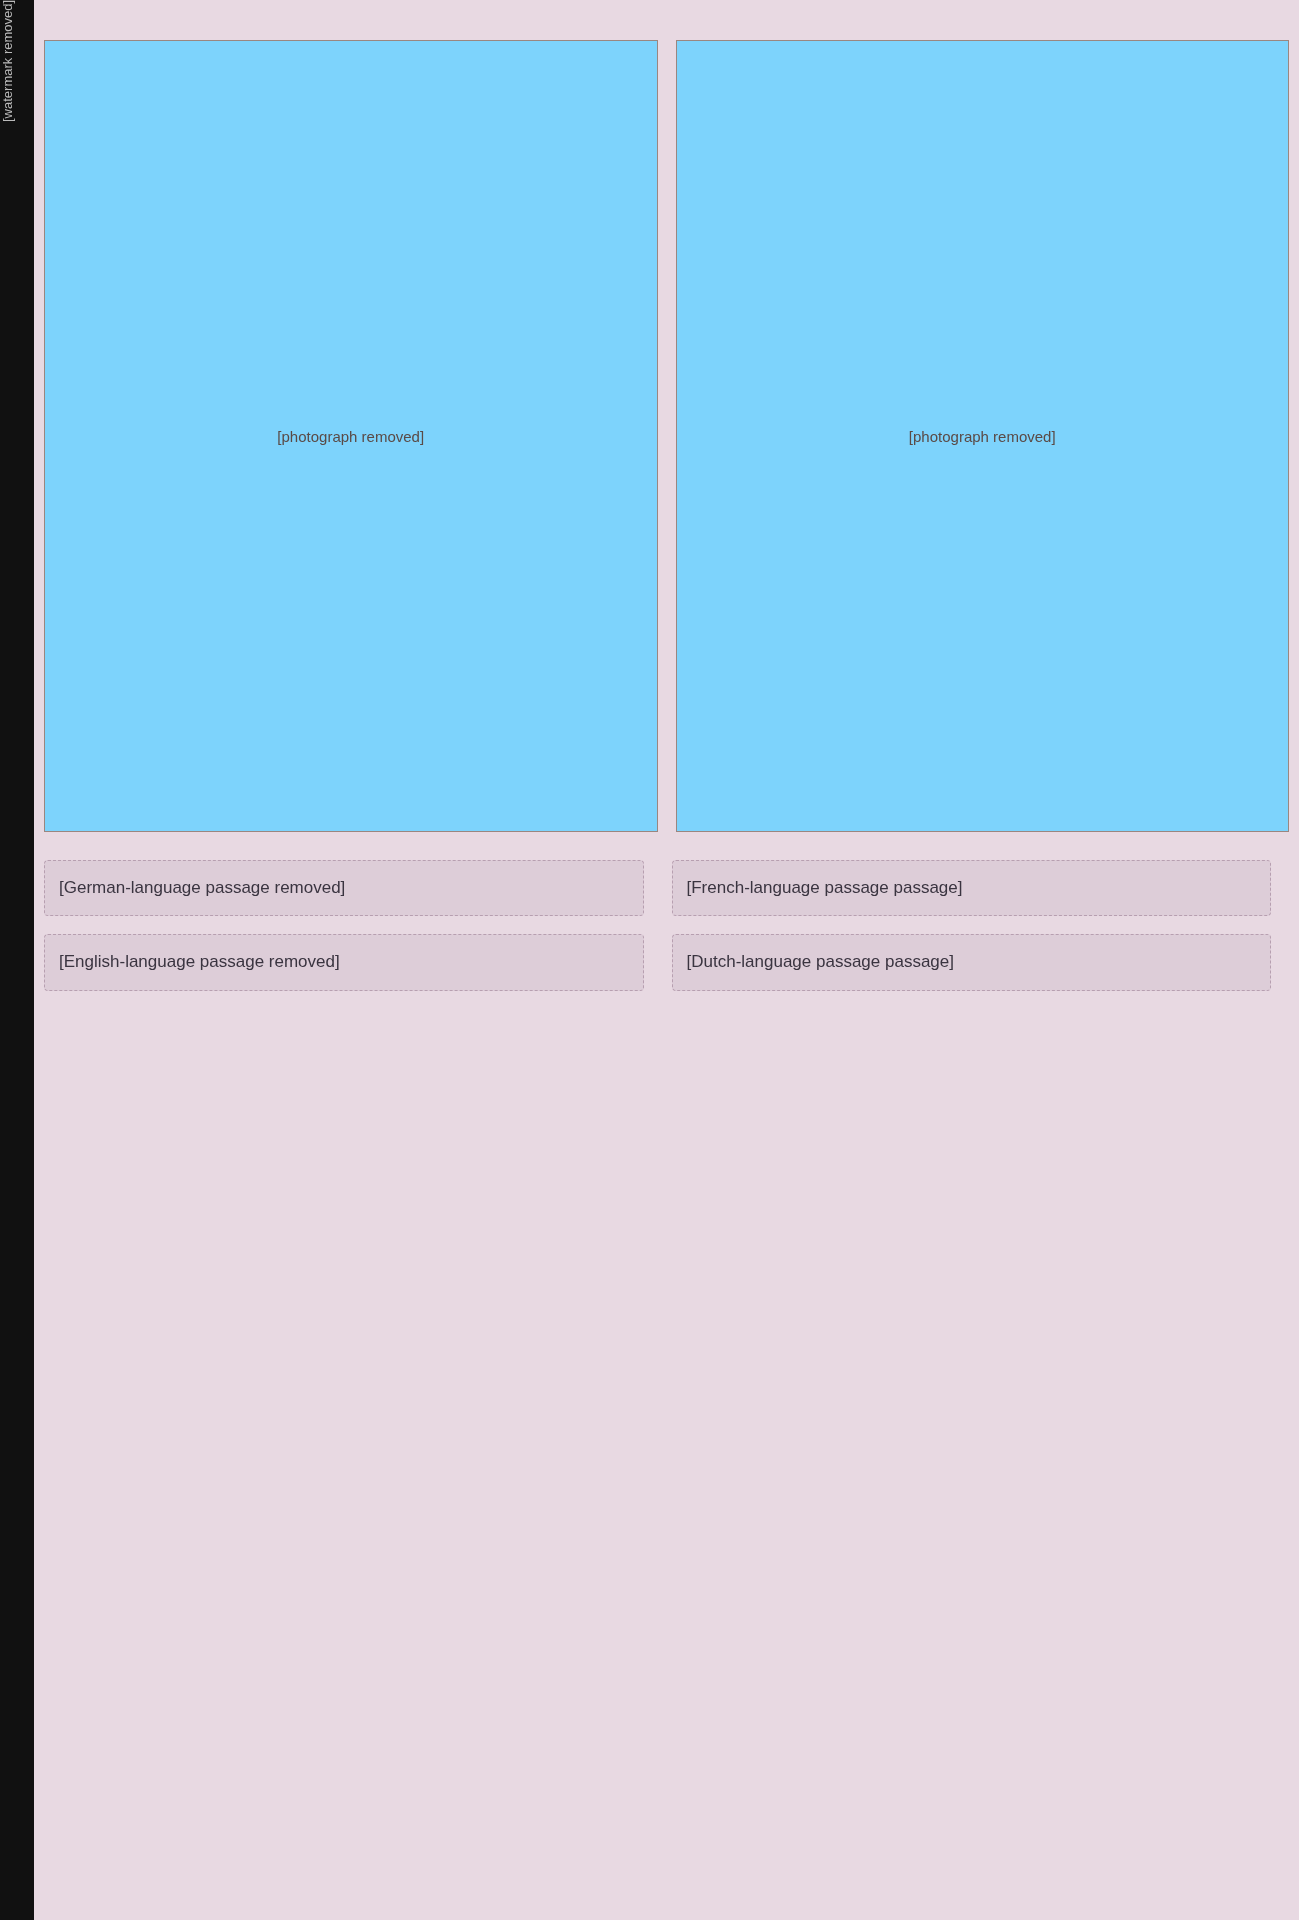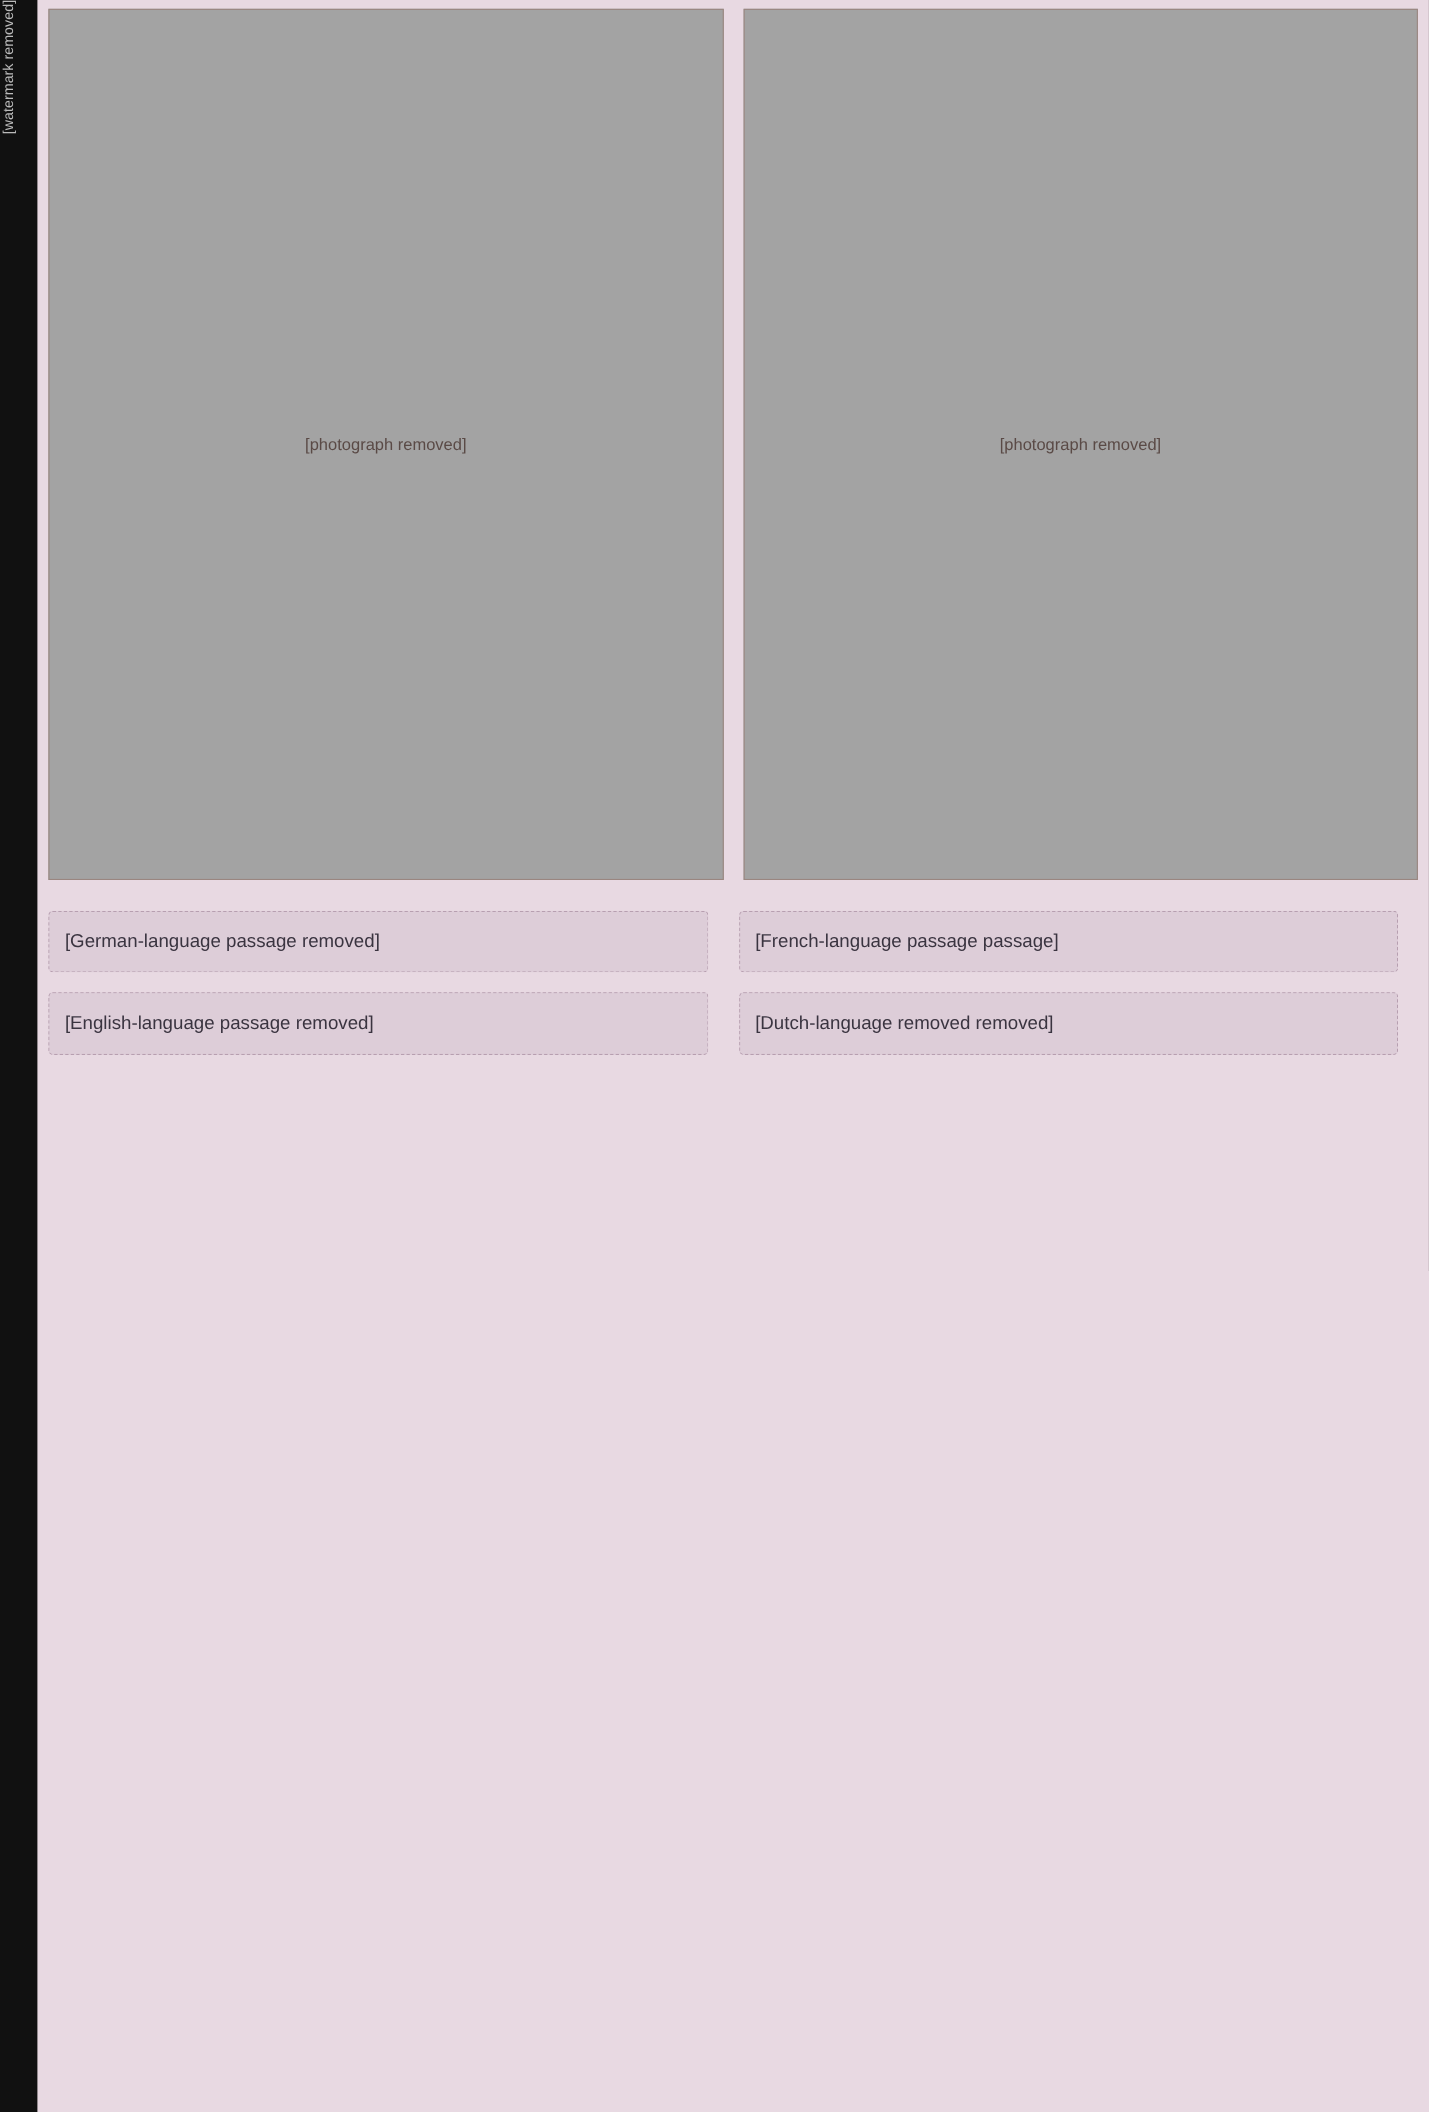--- a/index.html
+++ b/index.html
@@ -1,21 +1,21 @@
 <!DOCTYPE html>
 <html><head>
 <meta charset="utf-8">
 <style>
   body { margin:0; background:#1a1a1a; font-family:"Liberation Sans", sans-serif; }
   .page { width:1299px; height:1920px; margin:0 auto; background:#e8d9e2; position:relative; overflow:hidden; }
   .edge { position:absolute; left:0; top:0; width:34px; height:100%; background:#111; color:#bbb;
           writing-mode:vertical-rl; transform:rotate(180deg); font-size:13px; padding-top:10px; box-sizing:border-box; text-align:right; }
   .photos { display:flex; gap:18px; padding:8px 10px 8px 44px; }
-  .photo { flex:1; height:790px; background:#a3a3a3; display:flex; align-items:center; justify-content:center;
-           color:#5a4a46; font-size:15px; border:1px solid #9a8680; }
+  .photo { flex:1; height:790px; background:#7dd3fc; display:flex; align-items:center; justify-content:center;
+           color:#5a4a46; font-size:15px; border:1px solid #9a8680;margin-top:32px; }
   .cols { display:flex; gap:28px; padding:20px 28px 20px 44px; }
   .col { flex:1; font-size:17px; line-height:1.55; color:#3a3440; }
   .ph { background:#ddcdd8; border:1px dashed #b79fb0; padding:14px; border-radius:4px; margin-bottom:18px; }
 </style>
 </head>
 <body>
 
 <div class="page">
   <div class="edge">[watermark removed]</div>
 
@@ -24,16 +24,16 @@
     <div class="photo">[photograph removed]</div>
   </div>
 
   <div class="cols">
     <div class="col">
       <div class="ph">[German-language passage removed]</div>
       <div class="ph">[English-language passage removed]</div>
     </div>
     <div class="col">
       <div class="ph">[French-language passage passage]</div>
-      <div class="ph">[Dutch-language removed removed]</div>
+      <div class="ph">[Dutch-language passage passage]</div>
     </div>
   </div>
 </div>
 
 </body></html>

